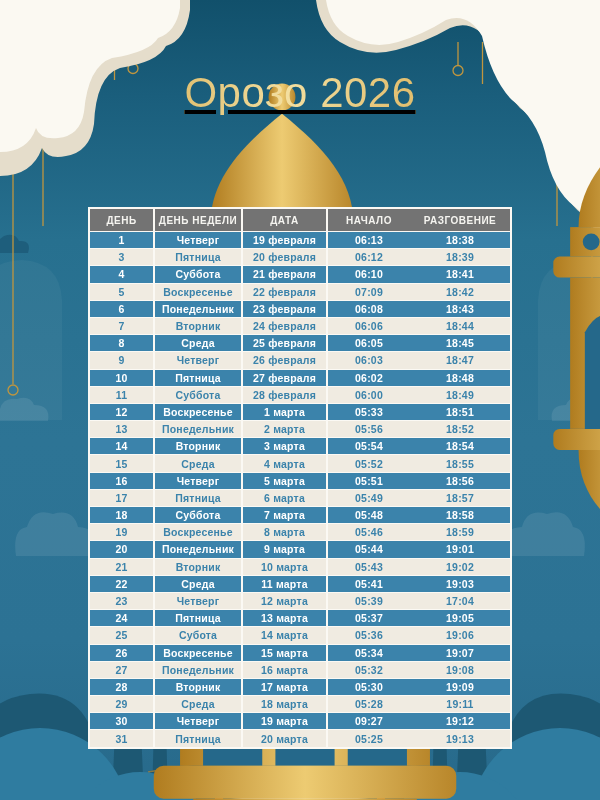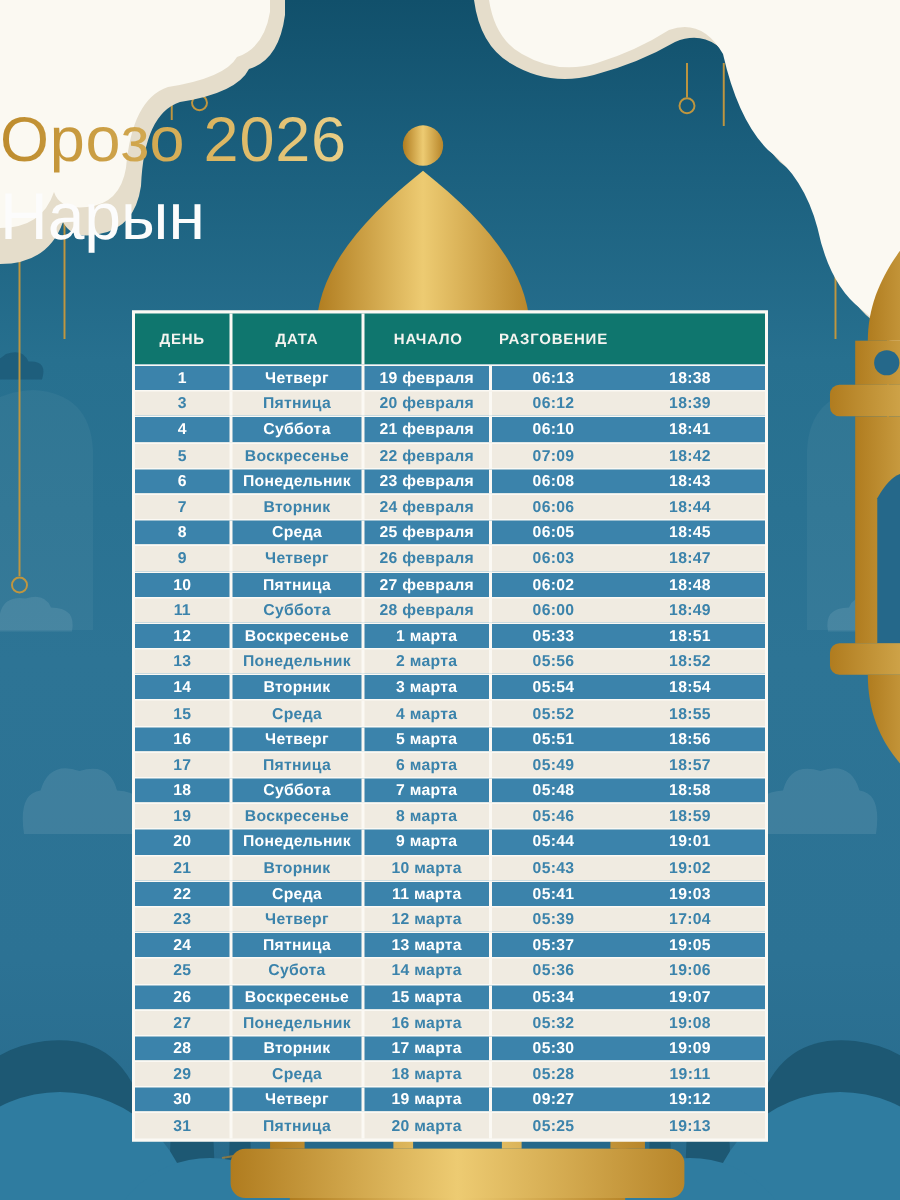--- a/index.html
+++ b/index.html
@@ -3,35 +3,35 @@
 <meta charset="utf-8">
 <style>
   html,body{margin:0;padding:0;background:#0d3d55;}
   .stage{
     position:relative;width:600px;height:800px;overflow:hidden;
     font-family:"Liberation Sans","DejaVu Sans",sans-serif;
     background:linear-gradient(180deg,#11506b 0%,#1a5e7c 12%,#27708f 30%,#2d7495 55%,#2c7294 80%,#27698a 100%);
   }
   .decor{position:absolute;inset:0;width:600px;height:800px;display:block;}
   
-  .title-wrap{position:absolute;top:70px;left:0;right:0;text-align:left;z-index:5;}
+  .title-wrap{position:absolute;top:70px;left:0;right:0;text-align:center;z-index:5;text-decoration:underline;}
   .main-title{
     margin:0;font-size:42px;font-weight:400;letter-spacing:.5px;line-height:1.08;
     color:#e2c06a;
     background:linear-gradient(92deg,#bd8b2c 0%,#d9b25c 22%,#f3dfa0 48%,#e3c274 66%,#c79a3f 100%);
     -webkit-background-clip:text;background-clip:text;-webkit-text-fill-color:transparent;
   }
   .sub-title{margin:7px 0 0 0;font-size:44px;font-weight:400;color:#fcfcfc;line-height:1.05;}
   
   .timetable{
     position:absolute;left:88px;top:207px;width:424px;z-index:6;
     box-sizing:border-box;border:2px solid #fbf9f4;background:#fbf9f4;
   }
   .thead,.tr{display:grid;grid-template-columns:65px 88px 85px 82px 100px;}
-  .thead{height:34px;background:#0f766e;}
+  .thead{height:22px;background:#737373;}
   .th{display:flex;align-items:center;justify-content:center;
       color:#f5f4f0;font-size:10px;font-weight:700;letter-spacing:.5px;}
   .tr{height:17.2px;box-sizing:border-box;border-top:1px solid #fbf9f4;}
   .td{display:flex;align-items:center;justify-content:center;
       font-size:10.5px;font-weight:700;letter-spacing:.2px;}
   .c0,.c1,.c2{border-right:2px solid #fbf9f4;}
   .tr.blue{background:#3b83ab;}
   .tr.blue .td{color:#ffffff;}
   .tr.cream{background:#f0ebe1;}
   .tr.cream .td{color:#3b83ab;}
@@ -165,26 +165,26 @@
     </g>
 
     <use href="#lantern" x="0" y="0" transform="translate(96,76) scale(0.62)"></use>
     <use href="#lantern" x="0" y="0" transform="translate(464,80) scale(0.62)"></use>
     <use href="#lantern" x="0" y="0" transform="translate(14,220) scale(0.97)"></use>
     <use href="#lantern" x="0" y="0" transform="translate(528,220) scale(0.97)"></use>
   </svg>
 
   <div class="title-wrap">
     <h1 class="main-title">Орозо 2026</h1>
-    <h2 class="sub-title">Нарын</h2>
   </div>
 
   <div class="timetable">
     <div class="thead">
         <div class="th c0">ДЕНЬ</div>
+        <div class="th c1">ДЕНЬ НЕДЕЛИ</div>
         <div class="th c2">ДАТА</div>
         <div class="th c3">НАЧАЛО</div>
         <div class="th c4">РАЗГОВЕНИЕ</div>
       </div>
     <div>
         <div class="tr blue">
           <div class="td c0">1</div>
           <div class="td c1">Четверг</div>
           <div class="td c2">19 февраля</div>
           <div class="td c3">06:13</div>

